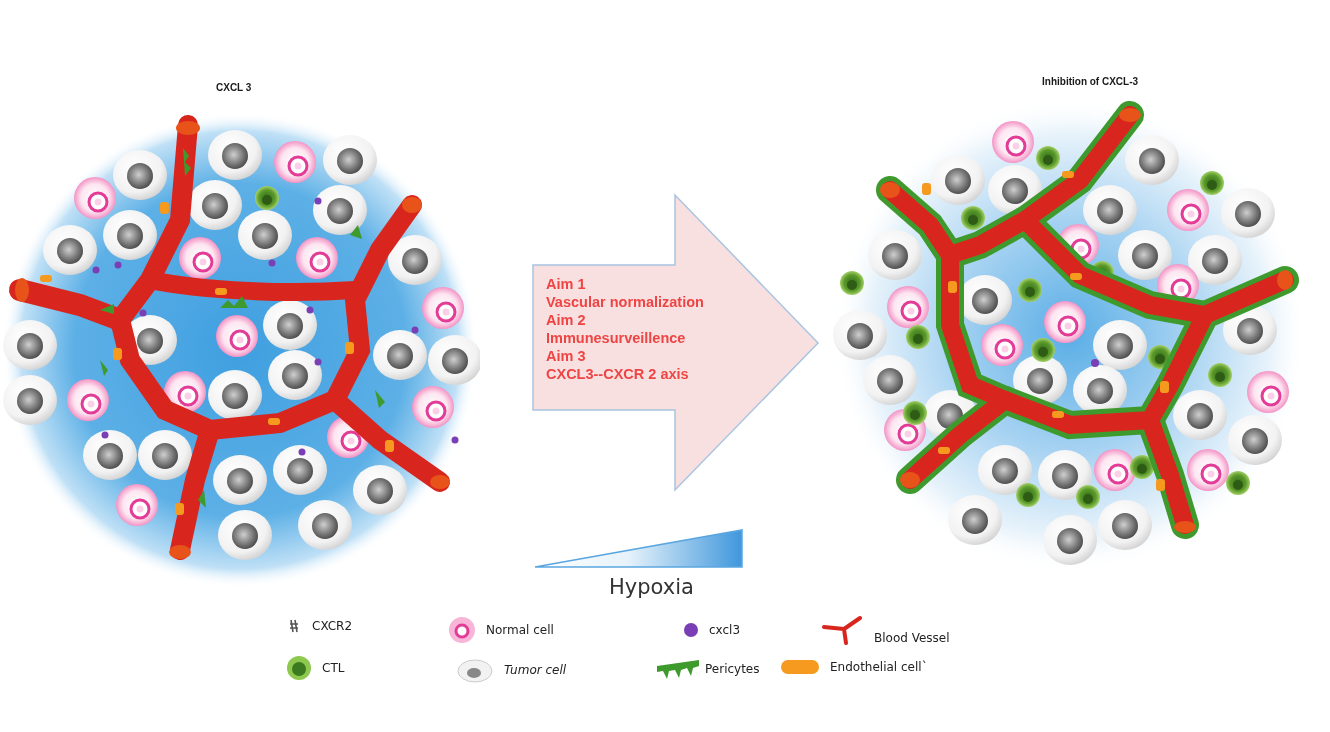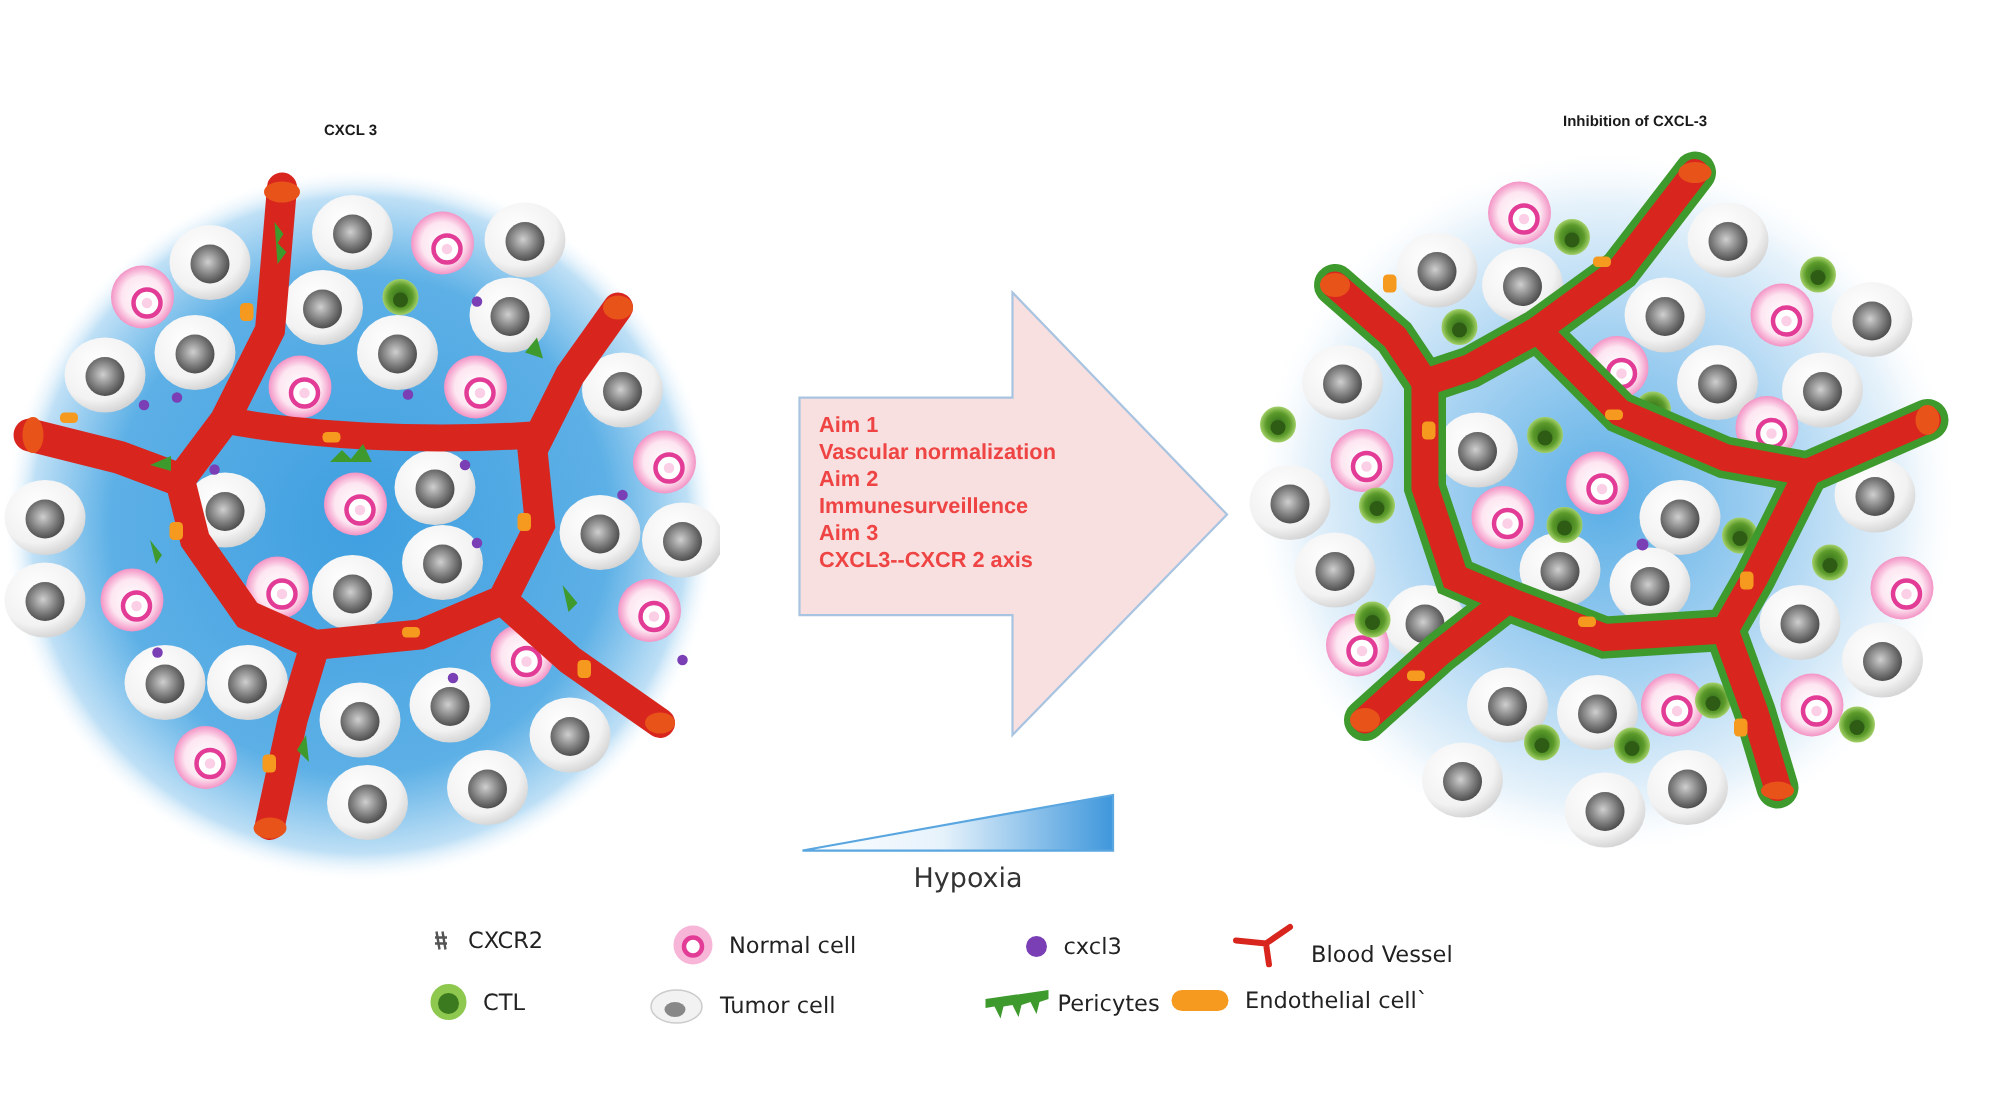--- a/index.html
+++ b/index.html
@@ -7,22 +7,22 @@
   .title { position:absolute; font-weight:bold; font-size:10px; color:#1a1a1a; white-space:nowrap; }
   #title-left { left:216px; top:82px; }
   #title-right { left:1018px; top:76px;padding-left:24px; }
   svg.panel { position:absolute; }
   #panel-left { left:0; top:110px; width:480px; height:480px; }
   #panel-right { left:830px; top:95px; width:480px; height:480px; }
   #arrow-svg { position:absolute; left:520px; top:180px; width:320px; height:330px; }
   .aims { position:absolute; left:546px; top:275px; font-weight:bold; font-size:14.5px; color:#ef4444; line-height:18px; }
   .aims div { white-space:nowrap; }
   #hypoxia-svg { position:absolute; left:530px; top:522px; width:220px; height:52px; }
-  .hypoxia-label { position:absolute; left:609px; top:575px; font-size:18px; color:#333; font-family:"DejaVu Sans", sans-serif; }
-  .legend-item { position:absolute; display:flex; align-items:center; gap:10px; font-size:15px; color:#222; font-family:"DejaVu Sans", sans-serif; white-space:nowrap; }
+  .hypoxia-label { position:absolute; left:609px; top:575px; font-size:21px; color:#333; font-family:"DejaVu Sans", sans-serif; }
+  .legend-item { position:absolute; display:flex; align-items:center; gap:10px; font-size:12px; color:#222; font-family:"DejaVu Sans", sans-serif; white-space:nowrap; }
   .legend-item svg { flex:0 0 auto; }
 </style>
 </head>
 <body>
 
 <div class="title" id="title-left">CXCL 3</div>
 <div class="title" id="title-right">Inhibition of CXCL-3</div>
 
 <svg class="panel" id="panel-left" viewBox="0 0 480 480">
   <defs>
@@ -299,21 +299,21 @@
     </svg>
   <span>CTL</span>
 </div>
 <div class="legend-item" style="left:448px;top:616px;">
   <svg width="28" height="28" viewBox="0 0 28 28">
       <circle cx="14" cy="14" r="13" fill="#f7b5d8"></circle>
       <circle cx="14" cy="15" r="6" fill="#fff" stroke="#e23c97" stroke-width="3"></circle>
     </svg>
   <span>Normal cell</span>
 </div>
-<div class="legend-item" style="left:432px;top:656px;">
+<div class="legend-item" style="left:456px;top:656px;font-style:italic;">
   <svg width="38" height="28" viewBox="0 0 38 28">
       <ellipse cx="19" cy="15" rx="17" ry="11" fill="#f2f2f2" stroke="#ccc"></ellipse>
       <ellipse cx="18" cy="17" rx="7" ry="5" fill="#888"></ellipse>
     </svg>
   <span>Tumor cell</span>
 </div>
 <div class="legend-item" style="left:683px;top:622px;">
   <svg width="16" height="16" viewBox="0 0 16 16">
       <circle cx="8" cy="8" r="7" fill="#7a3fb5"></circle>
     </svg>

